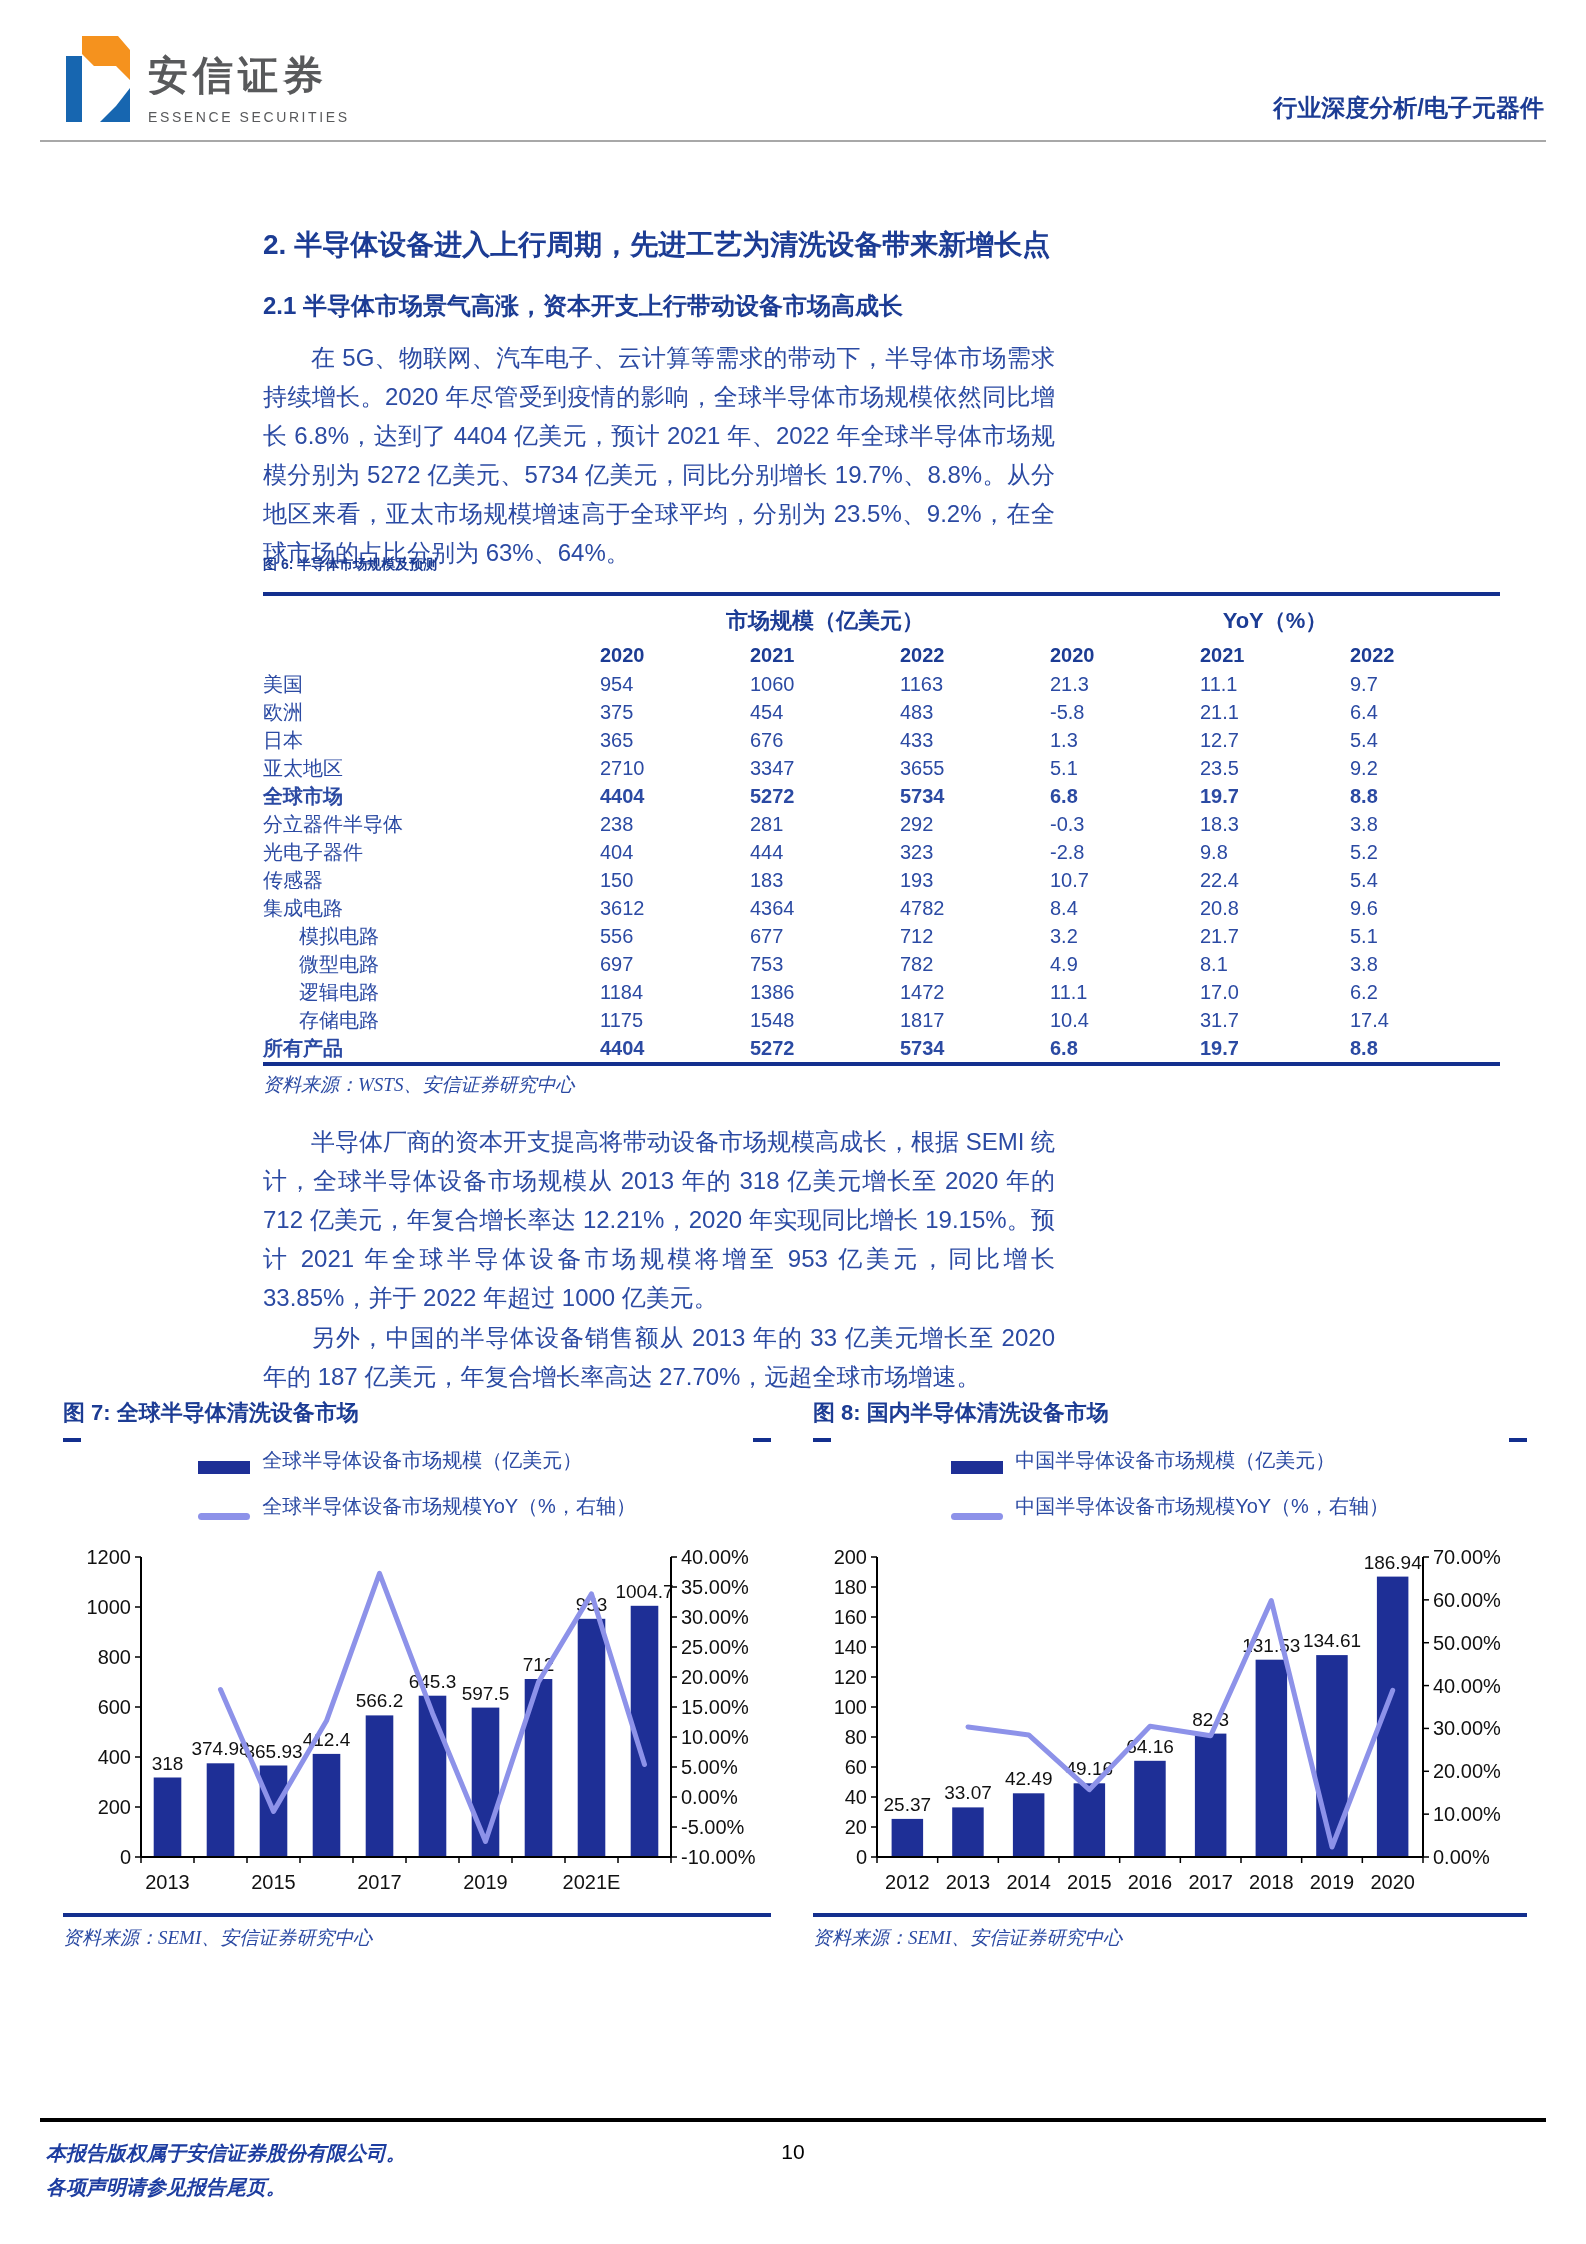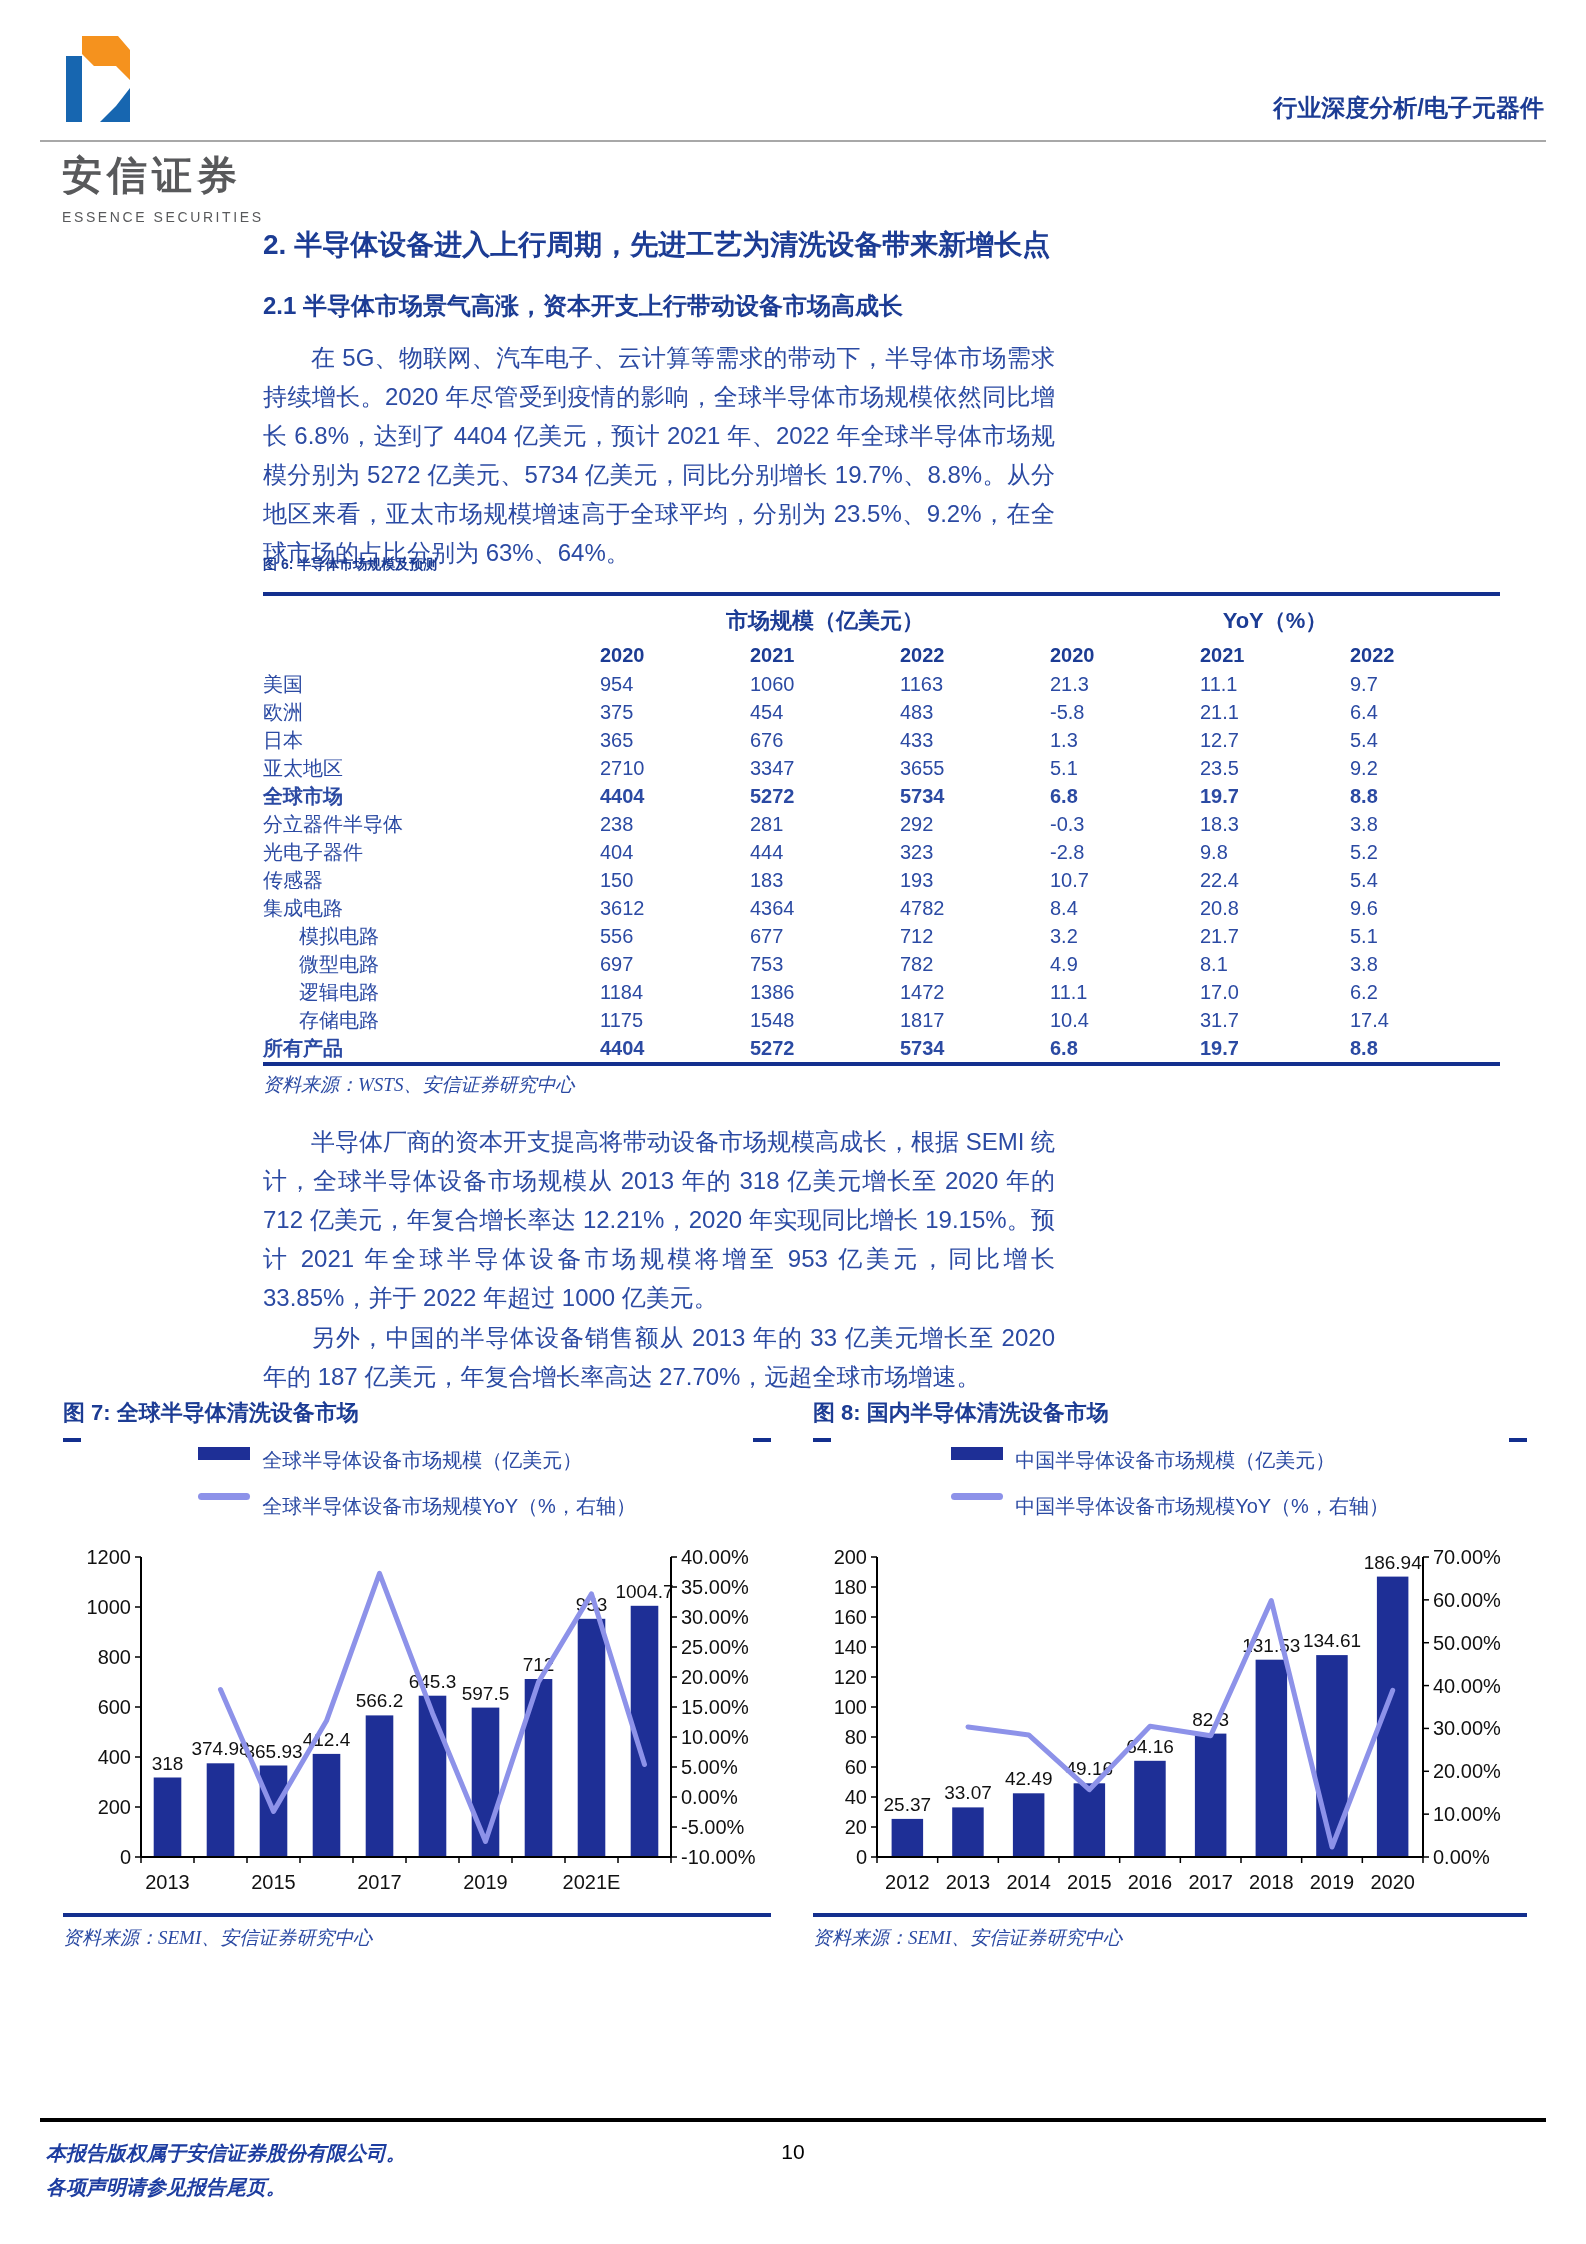--- a/index.html
+++ b/index.html
@@ -1,20 +1,20 @@
 <!DOCTYPE html>
 <html><head>
 <meta charset="utf-8">
 <style>
   html,body{margin:0;padding:0;background:#ffffff;}
   #page{position:relative;width:1586px;height:2244px;background:#fff;
         font-family:"Liberation Sans",sans-serif;overflow:hidden;}
 
   
-  .logo{position:absolute;left:62px;top:36px;display:flex;align-items:flex-start;gap:14px;flex-direction:column;}
+  .logo{position:absolute;left:62px;top:36px;display:flex;align-items:flex-start;gap:14px;}
   .logo-mark{width:72px;height:86px;}
   .brand-cn{font-size:40px;font-weight:bold;color:#58595b;letter-spacing:5px;margin-top:12px;}
   .brand-en{font-size:14px;color:#58595b;letter-spacing:2.6px;margin-top:6px;}
   .doc-type{position:absolute;right:42px;top:92px;font-size:24px;font-weight:bold;color:#1c3c94;}
   .header-rule{position:absolute;left:40px;width:1506px;top:140px;height:2px;background:#a8a8a8;}
 
   
   .h1{position:absolute;left:263px;top:226px;width:1120px;font-size:28px;font-weight:bold;color:#1c3c94;}
   .h2{position:absolute;left:263px;top:290px;width:1120px;font-size:24px;font-weight:bold;color:#1c3c94;}
   .para{position:absolute;left:263px;width:792px;font-size:24px;line-height:39px;color:#2b4aa3;
@@ -35,21 +35,21 @@
   .tbl-source{position:absolute;left:263px;top:1072px;font-size:19px;font-style:italic;
               color:#2b4aa3;font-family:"Liberation Serif",serif;}
 
   
   .figure{position:absolute;top:1398px;}
   #fig7{left:63px;width:708px;} #fig8{left:813px;width:714px;}
   .fig-caption{font-size:22px;font-weight:bold;color:#1c3c94;}
   .dash{position:absolute;top:40px;width:18px;height:4px;background:#132f8e;}
   .dash-l{left:0;} .dash-r{right:0;}
   .legend{margin-top:18px;width:max-content;margin-left:auto;margin-right:auto;}
-  .legend-row{display:flex;align-items:flex-start;gap:12px;margin:19px 0;}
+  .legend-row{display:flex;align-items:flex-end;gap:12px;margin:19px 0;}
   .sw{display:inline-block;flex:none;}
   .sw-bar{width:52px;height:13px;}
   .sw-line{width:52px;height:7px;border-radius:4px;}
   .legend-text{font-size:20px;color:#2b4aa3;}
   .chart{margin-top:2px;}
   svg text{font-family:"Liberation Sans",sans-serif;}
   svg .tick{font-size:20px;fill:#111;}
   svg .dlabel{font-size:19px;fill:#111;}
   svg .axis{stroke:#000;stroke-width:2;}
   svg .axis-tick{stroke:#000;stroke-width:1.5;}

